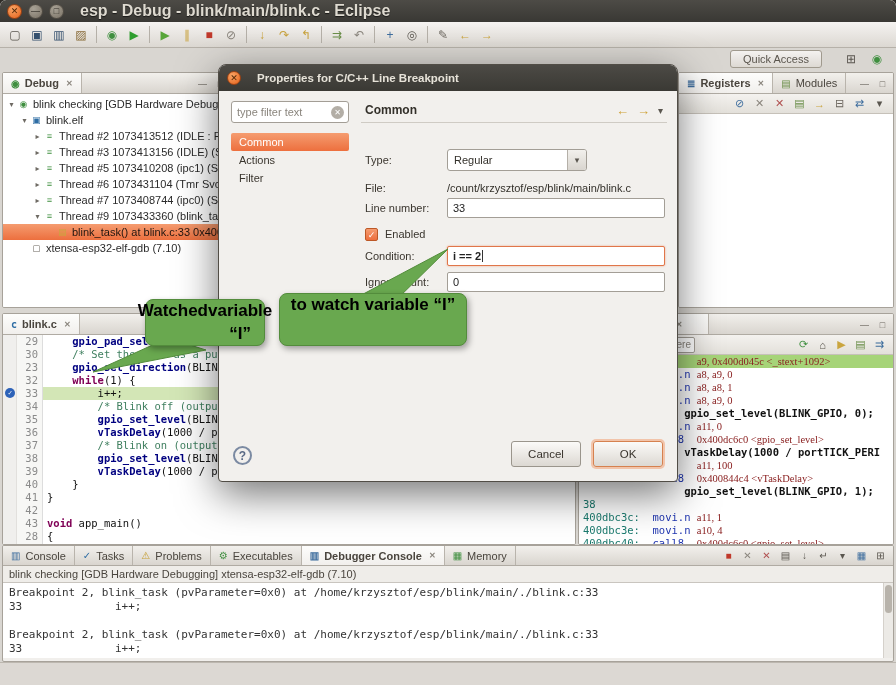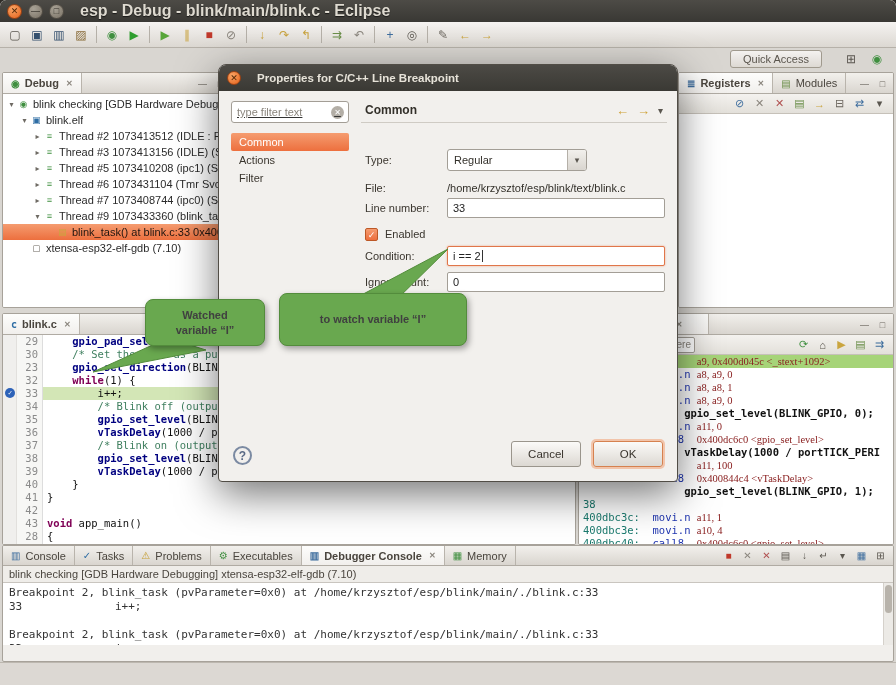--- a/index.html
+++ b/index.html
@@ -65,62 +65,62 @@
   .a-ln{color:#1a7a6e;}
   .loc-combo{height:16px;width:112px;background:#fff;border:1px solid #a39e96;border-radius:2px;display:flex;align-items:center;overflow:hidden;margin-right:auto;}
   .loc-text{flex:1;text-align:right;color:#8a857d;font-size:10px;padding:0 3px;white-space:nowrap;}
 
   
   .con-tabs{height:20px;background:linear-gradient(#f2f0ec,#d9d5cf);border-bottom:1px solid #b0aba3;display:flex;align-items:stretch;position:relative;}
   .con-tabs .tab{font-size:11px;}
   .con-actions{position:absolute;right:4px;top:2px;display:flex;gap:2px;}
   .con-actions .tb-icon{width:17px;height:15px;font-size:10px;}
   .con-header{height:16px;display:flex;align-items:center;padding:0 6px;color:#4a453e;background:#efede9;}
-  .con-body{position:relative;background:#fff;border-top:1px solid #c9c5bf;height:63px;font-family:"DejaVu Sans Mono",monospace;font-size:11px;line-height:14px;padding:3px 6px;overflow:hidden;}
+  .con-body{position:relative;background:#fff;border-top:1px solid #c9c5bf;height:76px;font-family:"DejaVu Sans Mono",monospace;font-size:11px;line-height:14px;padding:3px 6px;overflow:hidden;}
   .con-line{white-space:pre;height:14px;}
   .scrollbar{position:absolute;right:0;top:0;width:10px;height:100%;background:#eceae6;border-left:1px solid #d5d1cb;}
   .scroll-thumb{position:absolute;left:1px;top:2px;width:7px;height:28px;background:#b8b3ab;border-radius:4px;}
   .statusbar{position:absolute;left:0;top:662px;width:896px;height:23px;background:#dcd8d3;border-top:1px solid #bcb7af;}
 
   
   .dialog{position:absolute;left:218px;top:64px;width:460px;height:418px;background:#f2f0ed;border:1px solid #514d46;border-radius:8px 8px 4px 4px;box-shadow:0 12px 40px rgba(0,0,0,.55);z-index:10;}
   .dlg-title{height:26px;background:linear-gradient(#4c4a45,#3a3934);border-radius:7px 7px 0 0;display:flex;align-items:center;padding:0 8px;}
   .dlg-title-text{color:#e7e3d9;font-weight:bold;margin-left:10px;font-size:11.5px;}
   .dlg-nav{position:absolute;left:12px;top:36px;width:118px;}
-  .filter-box{height:22px;background:#fff;border:1px solid #a39e96;border-radius:3px;display:flex;align-items:center;margin-bottom:10px;text-decoration:underline;}
+  .filter-box{height:22px;background:#fff;border:1px solid #a39e96;border-radius:3px;display:flex;align-items:center;margin-bottom:10px;}
   .filter-text{flex:1;color:#8a857d;padding-left:5px;font-size:11px;white-space:nowrap;overflow:hidden;}
   .filter-clear{width:13px;height:13px;border-radius:50%;background:#b3aea6;color:#fff;font-size:8px;display:flex;align-items:center;justify-content:center;margin-right:4px;flex:none;}
   .nav-item{height:18px;line-height:18px;padding-left:8px;color:#3a352e;border-radius:2px;}
   .nav-item.sel{background:linear-gradient(#f59c70,#ed6f3e);color:#fff;}
   .dlg-head{position:absolute;left:146px;top:36px;right:14px;height:18px;display:flex;align-items:center;}
   .dlg-head-title{font-weight:bold;font-size:12px;color:#33302a;flex:1;}
   .nav-arrows{display:flex;gap:8px;align-items:center;}
   .gold{color:#cfa237;font-size:13px;font-weight:bold;}
   .dd{color:#5a564f;font-size:10px;}
   .dlg-hr{position:absolute;left:142px;right:10px;top:57px;border-top:1px solid #cfcbc4;}
   .dlg-row{position:absolute;left:146px;right:12px;height:22px;display:flex;align-items:center;}
   .r-class{top:62px;} .r-type{top:84px;} .r-file{top:112px;} .r-line{top:132px;}
   .r-enabled{top:158px;} .r-cond{top:180px;} .r-ignore{top:206px;}
   .dlg-label{width:82px;flex:none;color:#3a352e;}
   .dlg-value{color:#33302a;white-space:nowrap;}
   .dlg-input{height:20px;width:222px;background:#fff;border:1px solid #a39e96;border-radius:2px;padding:0 5px;display:flex;align-items:center;color:#222;}
-  .dlg-input.focus{border:1px solid #e0764a;box-shadow:0 0 2px rgba(235,110,60,.6);}
+  .dlg-input.focus{border:1px solid #e0764a;box-shadow:0 0 2px rgba(235,110,60,.6);font-weight:bold;}
   .caret{display:inline-block;width:1px;height:12px;background:#333;margin-left:1px;}
   .combo{width:140px;height:22px;background:#fff;border:1px solid #a39e96;border-radius:3px;display:flex;overflow:hidden;}
   .combo-text{flex:1;display:flex;align-items:center;padding-left:6px;color:#33302a;}
   .combo-btn{width:19px;background:linear-gradient(#f2f0ec,#d9d5cf);border-left:1px solid #b5b0a8;display:flex;align-items:center;justify-content:center;font-size:9px;color:#5a564f;}
   .checkbox{width:13px;height:13px;border-radius:2px;background:linear-gradient(#f59c70,#ed6f3e);border:1px solid #bd5826;color:#fff;font-size:9px;line-height:12px;text-align:center;margin-right:7px;flex:none;}
   .help-btn{position:absolute;left:14px;bottom:16px;width:19px;height:19px;border-radius:50%;border:2px solid #7b8aa2;color:#5a6a85;font-weight:bold;font-size:12px;display:flex;align-items:center;justify-content:center;}
   .dlg-buttons{position:absolute;right:14px;bottom:14px;display:flex;gap:12px;}
   .btn{min-width:70px;height:26px;border:1px solid #9a958c;border-radius:3px;background:linear-gradient(#fbfaf8,#dcd8d2);display:flex;align-items:center;justify-content:center;padding:0 16px;color:#3a352e;font-size:11.5px;}
   .btn.focus{box-shadow:0 0 0 2px rgba(243,130,70,.4);border-color:#d5814f;}
 
   
   .arrows{position:absolute;left:0;top:0;width:896px;height:685px;z-index:19;pointer-events:none;}
-  .callout{position:absolute;z-index:20;background:#69a84f;border:1px solid #538c3c;border-radius:8px;color:#404040;font-weight:bold;font-size:11px;text-align:center;display:flex;flex-direction:column;justify-content:center;line-height:1.35;box-shadow:2px 3px 6px rgba(0,0,0,.35);}
+  .callout{position:absolute;z-index:20;background:#69a84f;border:1px solid #538c3c;border-radius:8px;color:#000000;font-weight:bold;font-size:17px;text-align:center;display:flex;flex-direction:row;justify-content:center;line-height:1.35;box-shadow:2px 3px 6px rgba(0,0,0,.35);}
   .callout-watched{left:145px;top:299px;width:120px;height:47px;}
   .callout-cond{left:279px;top:293px;width:188px;height:53px;}
 </style>
 </head>
 <body>
 
 <div class="screen">
 
   <div class="titlebar">
     <span class="winbtn close">
@@ -485,21 +485,21 @@
       <span class="dlg-label">Type:</span>
       <span class="combo">
         <span class="combo-text">Regular</span>
         <span class="combo-btn">
             <span>▾</span>
           </span>
       </span>
     </div>
     <div class="dlg-row r-file">
       <span class="dlg-label">File:</span>
-      <span class="dlg-value">/home/krzysztof/esp/blink/text/blink.c</span>
+      <span class="dlg-value">/count/krzysztof/esp/blink/main/blink.c</span>
     </div>
     <div class="dlg-row r-line">
       <span class="dlg-label">Line number:</span>
       <span class="dlg-input">
           <span>33</span>
         </span>
     </div>
     <div class="dlg-row r-enabled">
       <span class="dlg-label" style="width:auto;display:flex;align-items:center;">
         <span class="checkbox"><span>✓</span></span>

